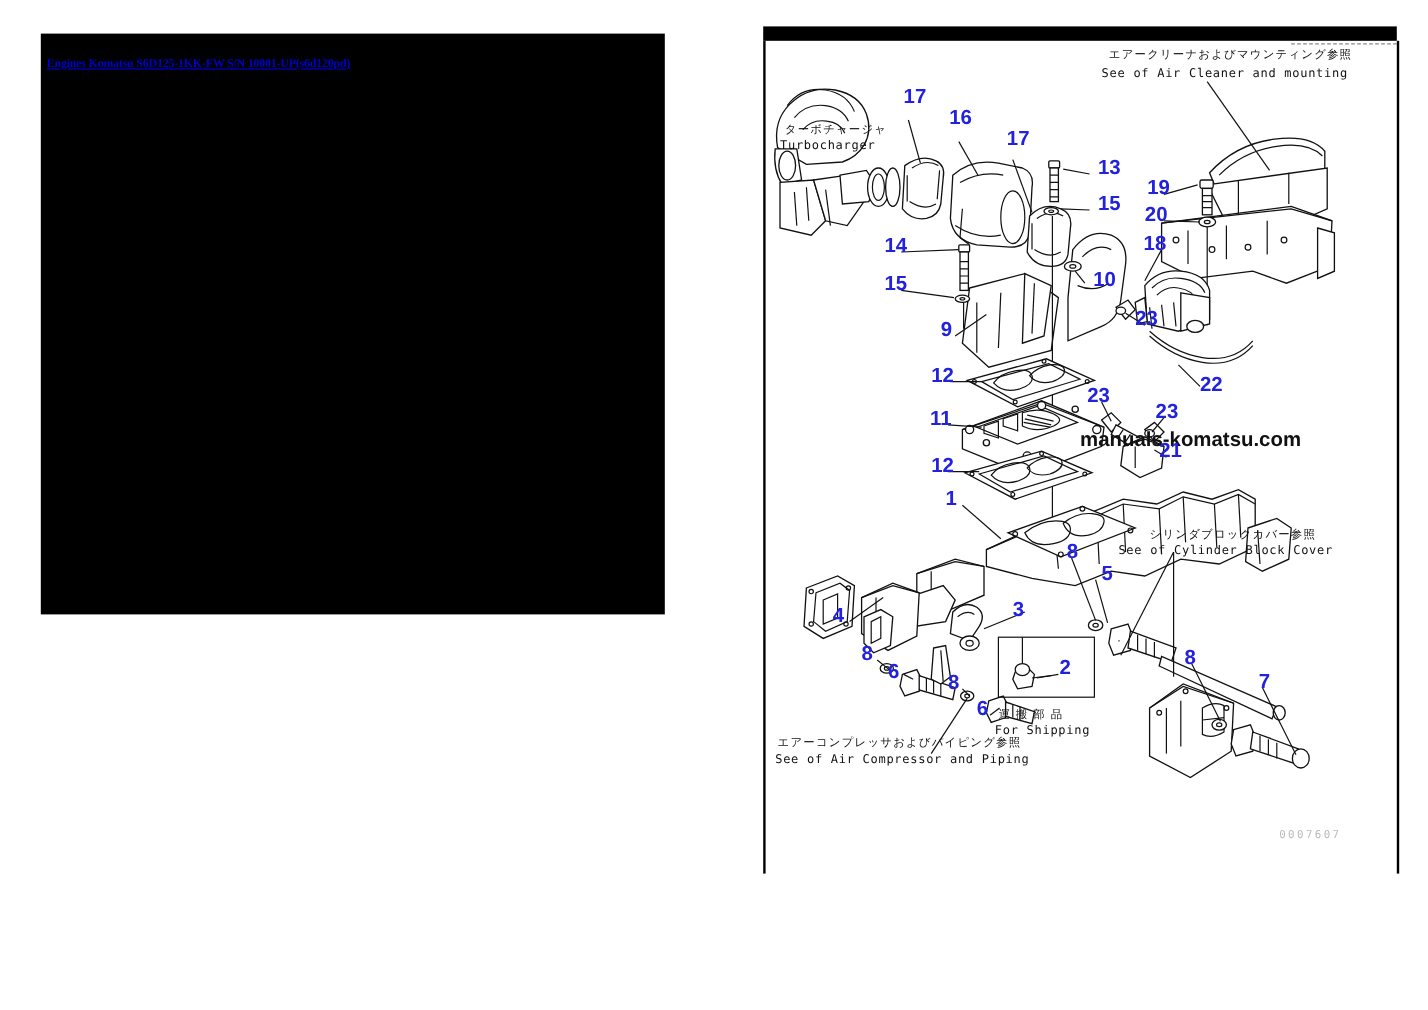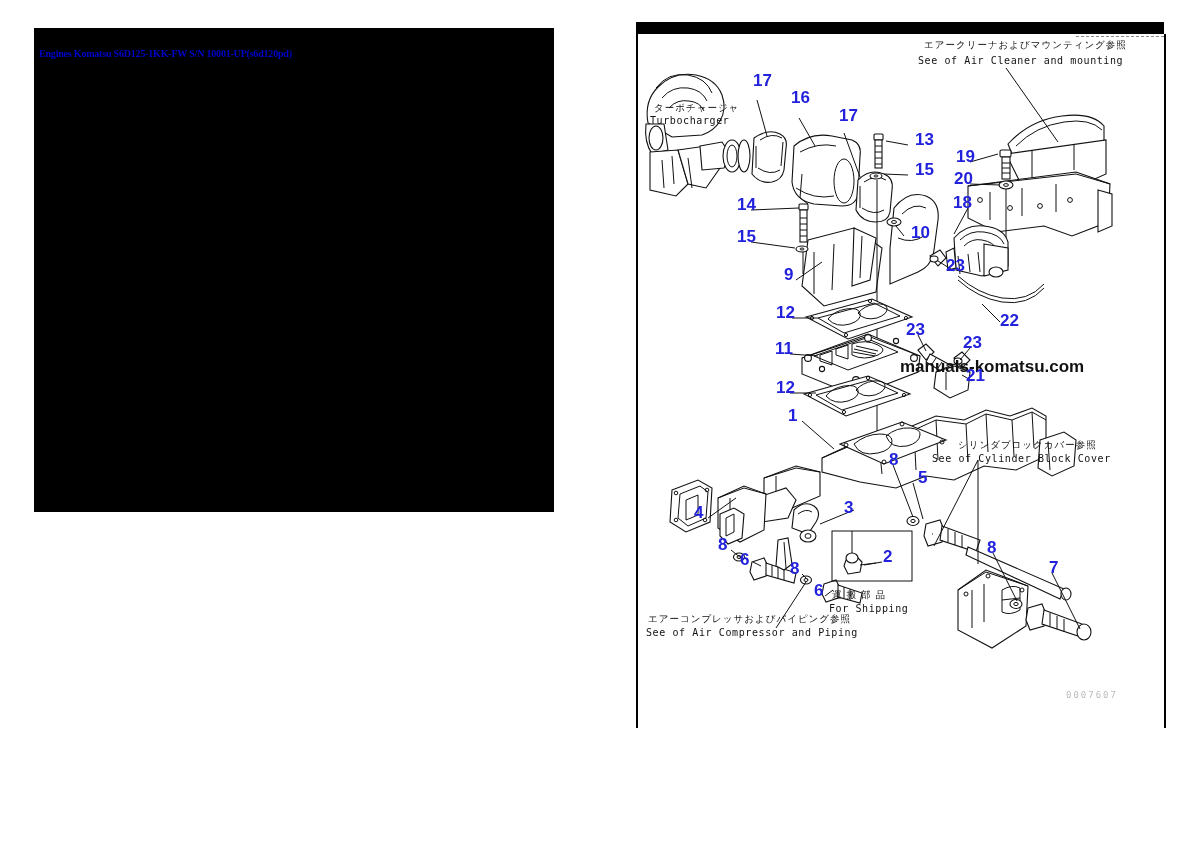--- a/index.html
+++ b/index.html
@@ -30,20 +30,21 @@
   }
 
   #title-link {
     position: absolute;
     left: 5px;
     top: 20px;
     color: #0000cc;
     font-family: "Liberation Serif", serif;
     font-size: 10px;
     font-weight: bold;
+    text-decoration: underline;
     white-space: nowrap;
     letter-spacing: -0.2px;
     cursor: pointer;
   }
 
   
   #diagram-panel {
     position: absolute;
     left: 636px;
     top: 28px;

